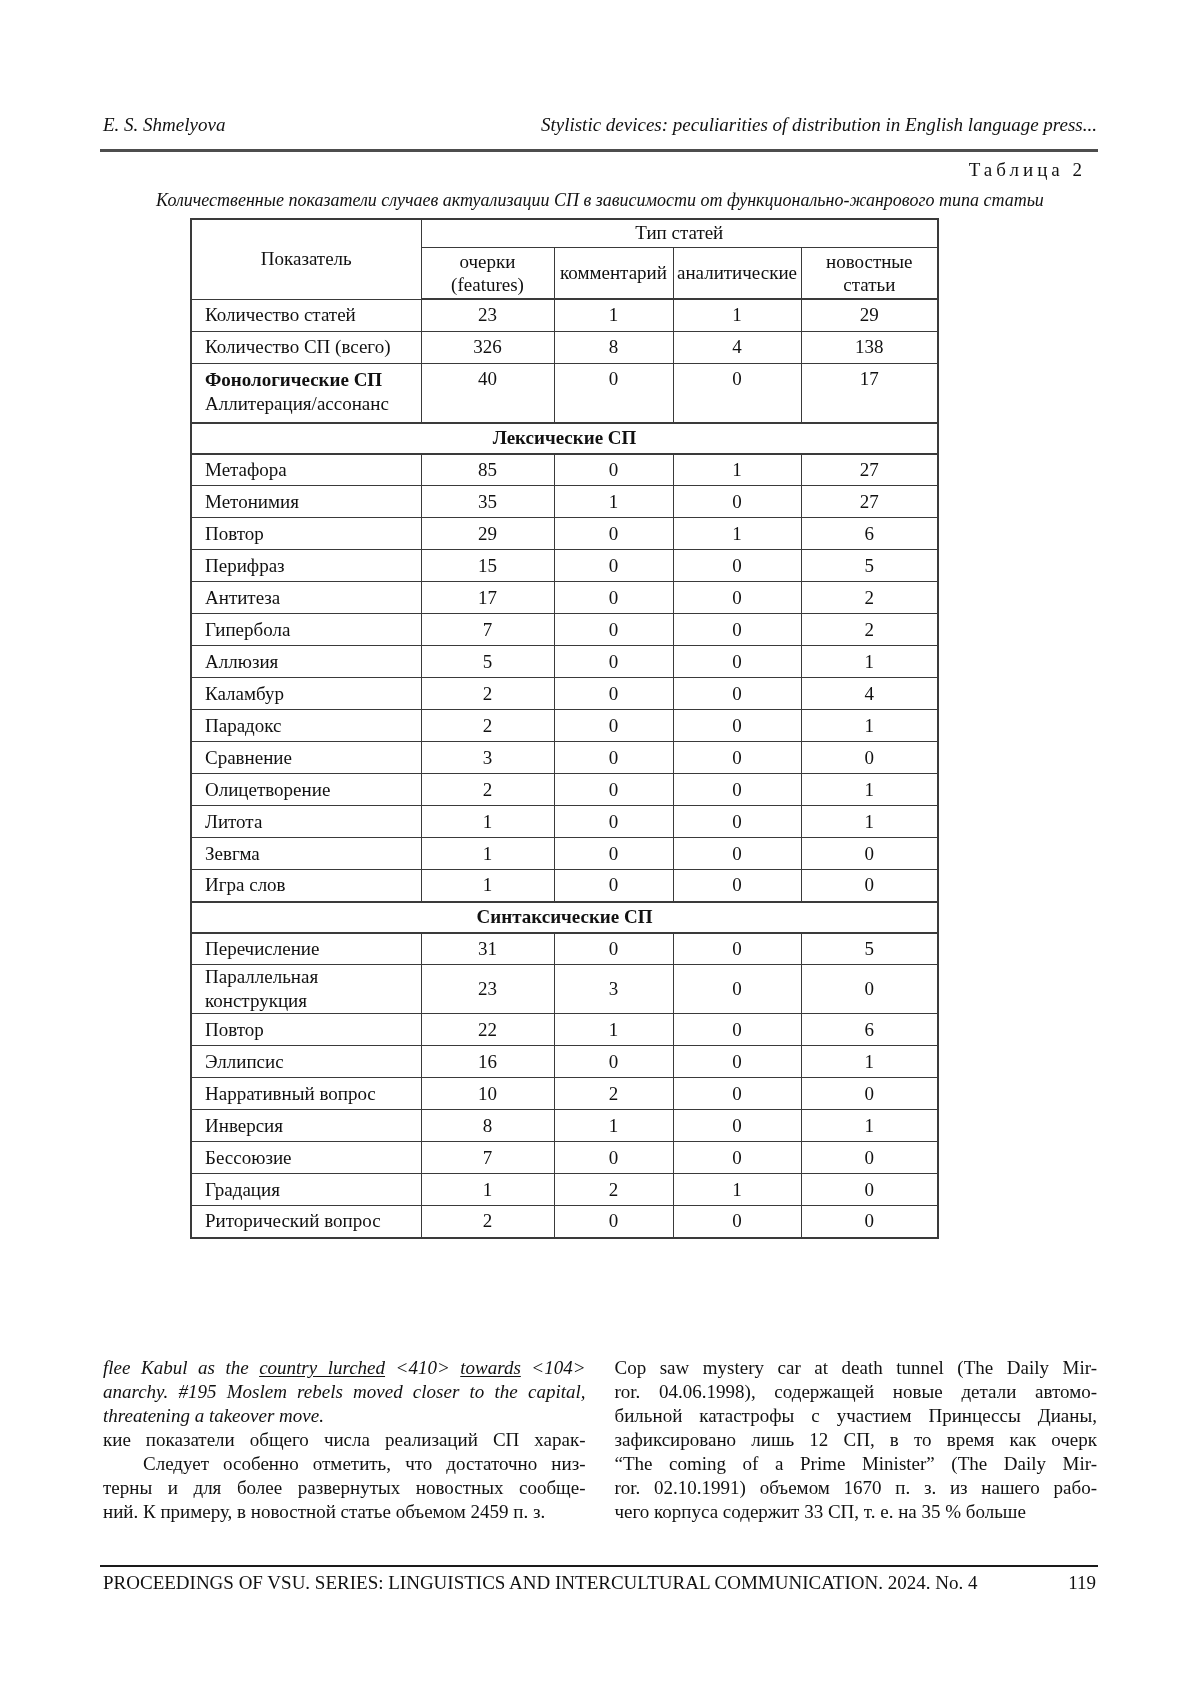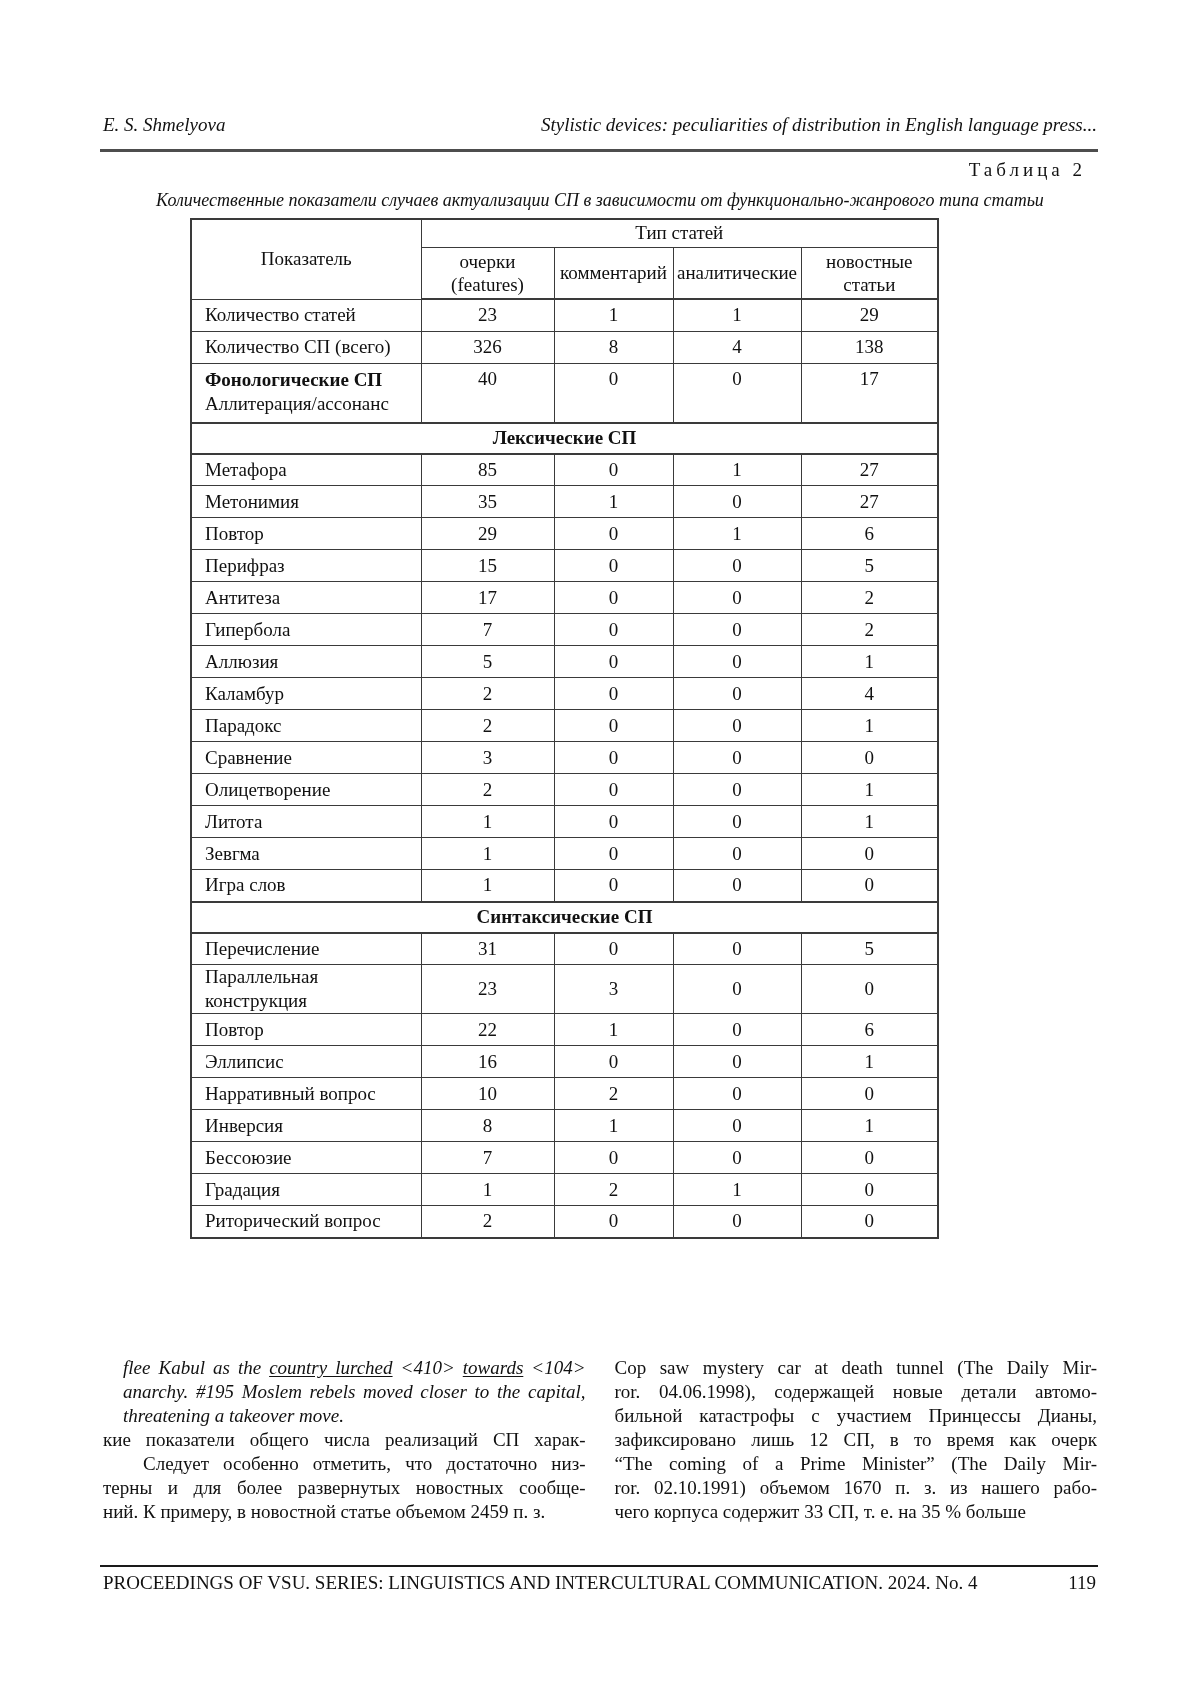--- a/index.html
+++ b/index.html
@@ -28,21 +28,21 @@
   table.data td.val { text-align:center; height:32px; }
   table.data td.val.top { vertical-align:top; padding-top:4px; }
   table.data td.section { border-top:2px solid #3a3a3a; border-bottom:2px solid #3a3a3a; font-weight:bold; text-align:center; height:31px; }
 
   
   .columns { position:absolute; top:1356px; left:103px; right:103px; display:flex; gap:29px; font-size:19px; line-height:24px; }
   .col { width:483px; }
   .line { text-align:justify; text-align-last:justify; }
   .line.last { text-align-last:left; }
   .line.indent { text-indent:40px; }
-  .para-en .line { font-style:italic;margin-left:20px; }
+  .para-en .line { font-style:italic; }
   .u { text-decoration:underline; text-underline-offset:2px; }
 
   
   .foot-rule { position:absolute; top:1565px; left:100px; right:102px; height:2px; background:#1a1a1a; }
   .footer { position:absolute; top:1572px; left:103px; right:104px; display:flex; justify-content:space-between; font-size:19px; }
   .footer .pg { margin-left:14px; }
 </style>
 </head>
 <body>
 

